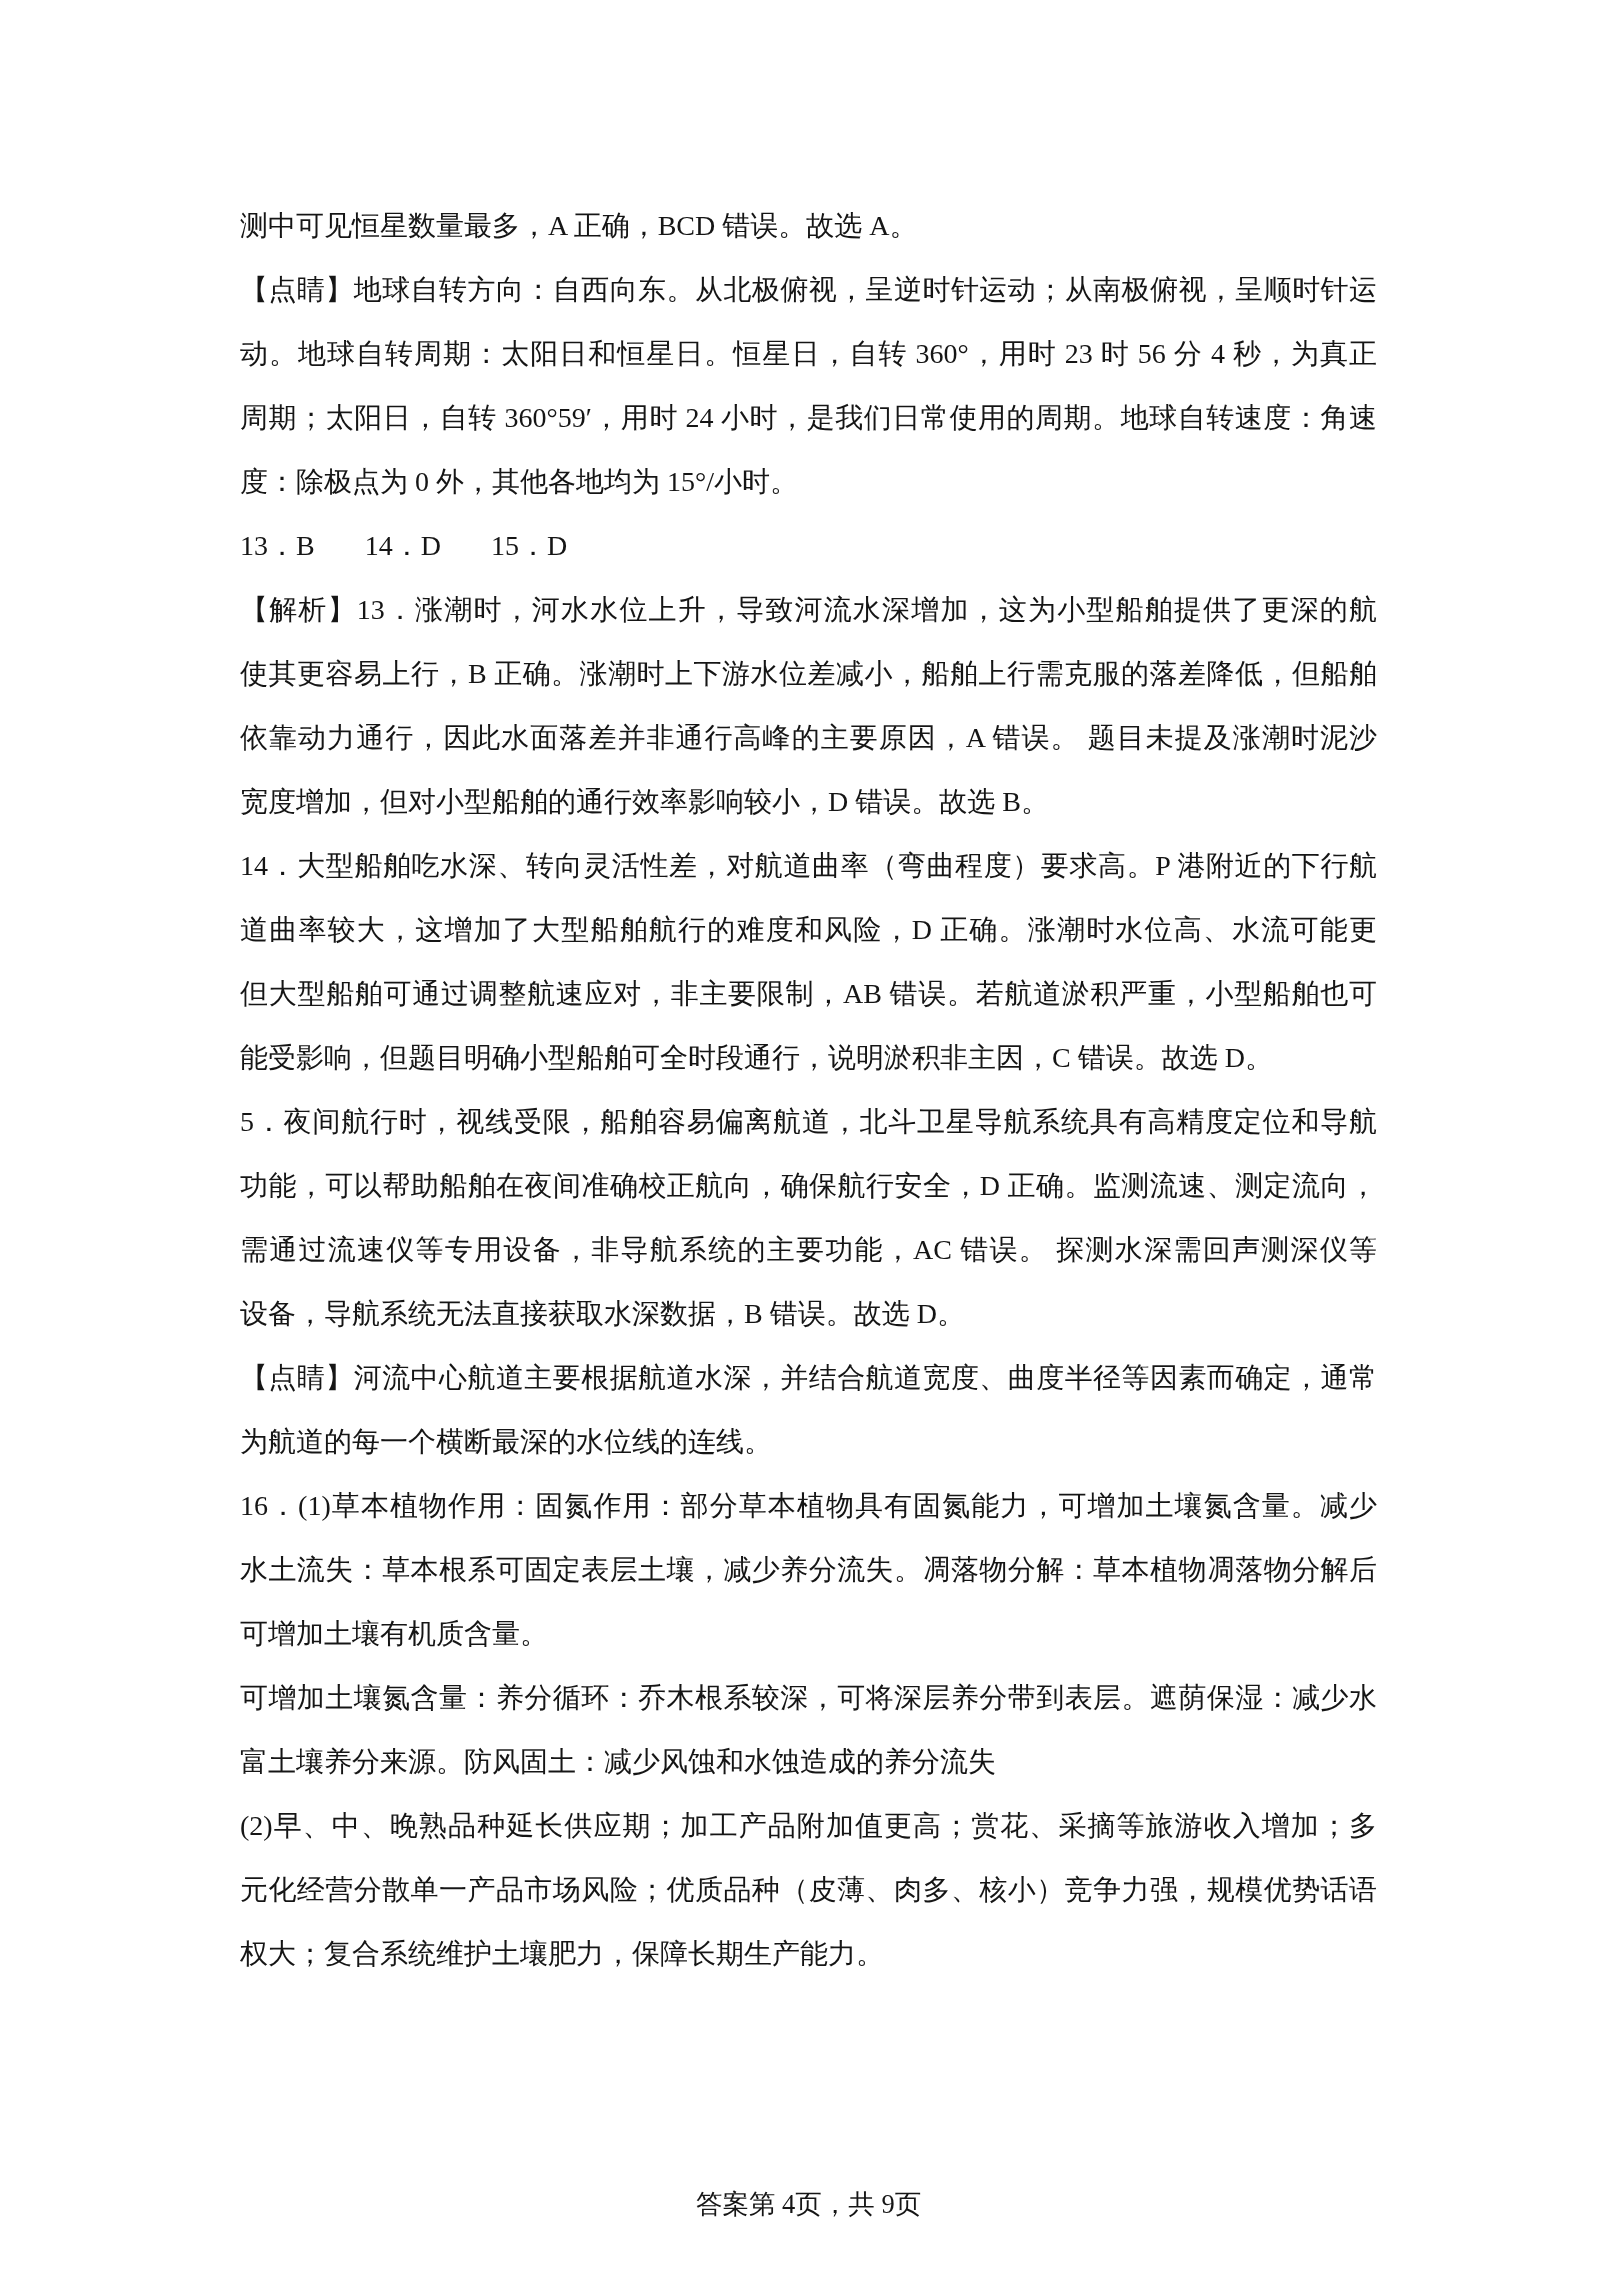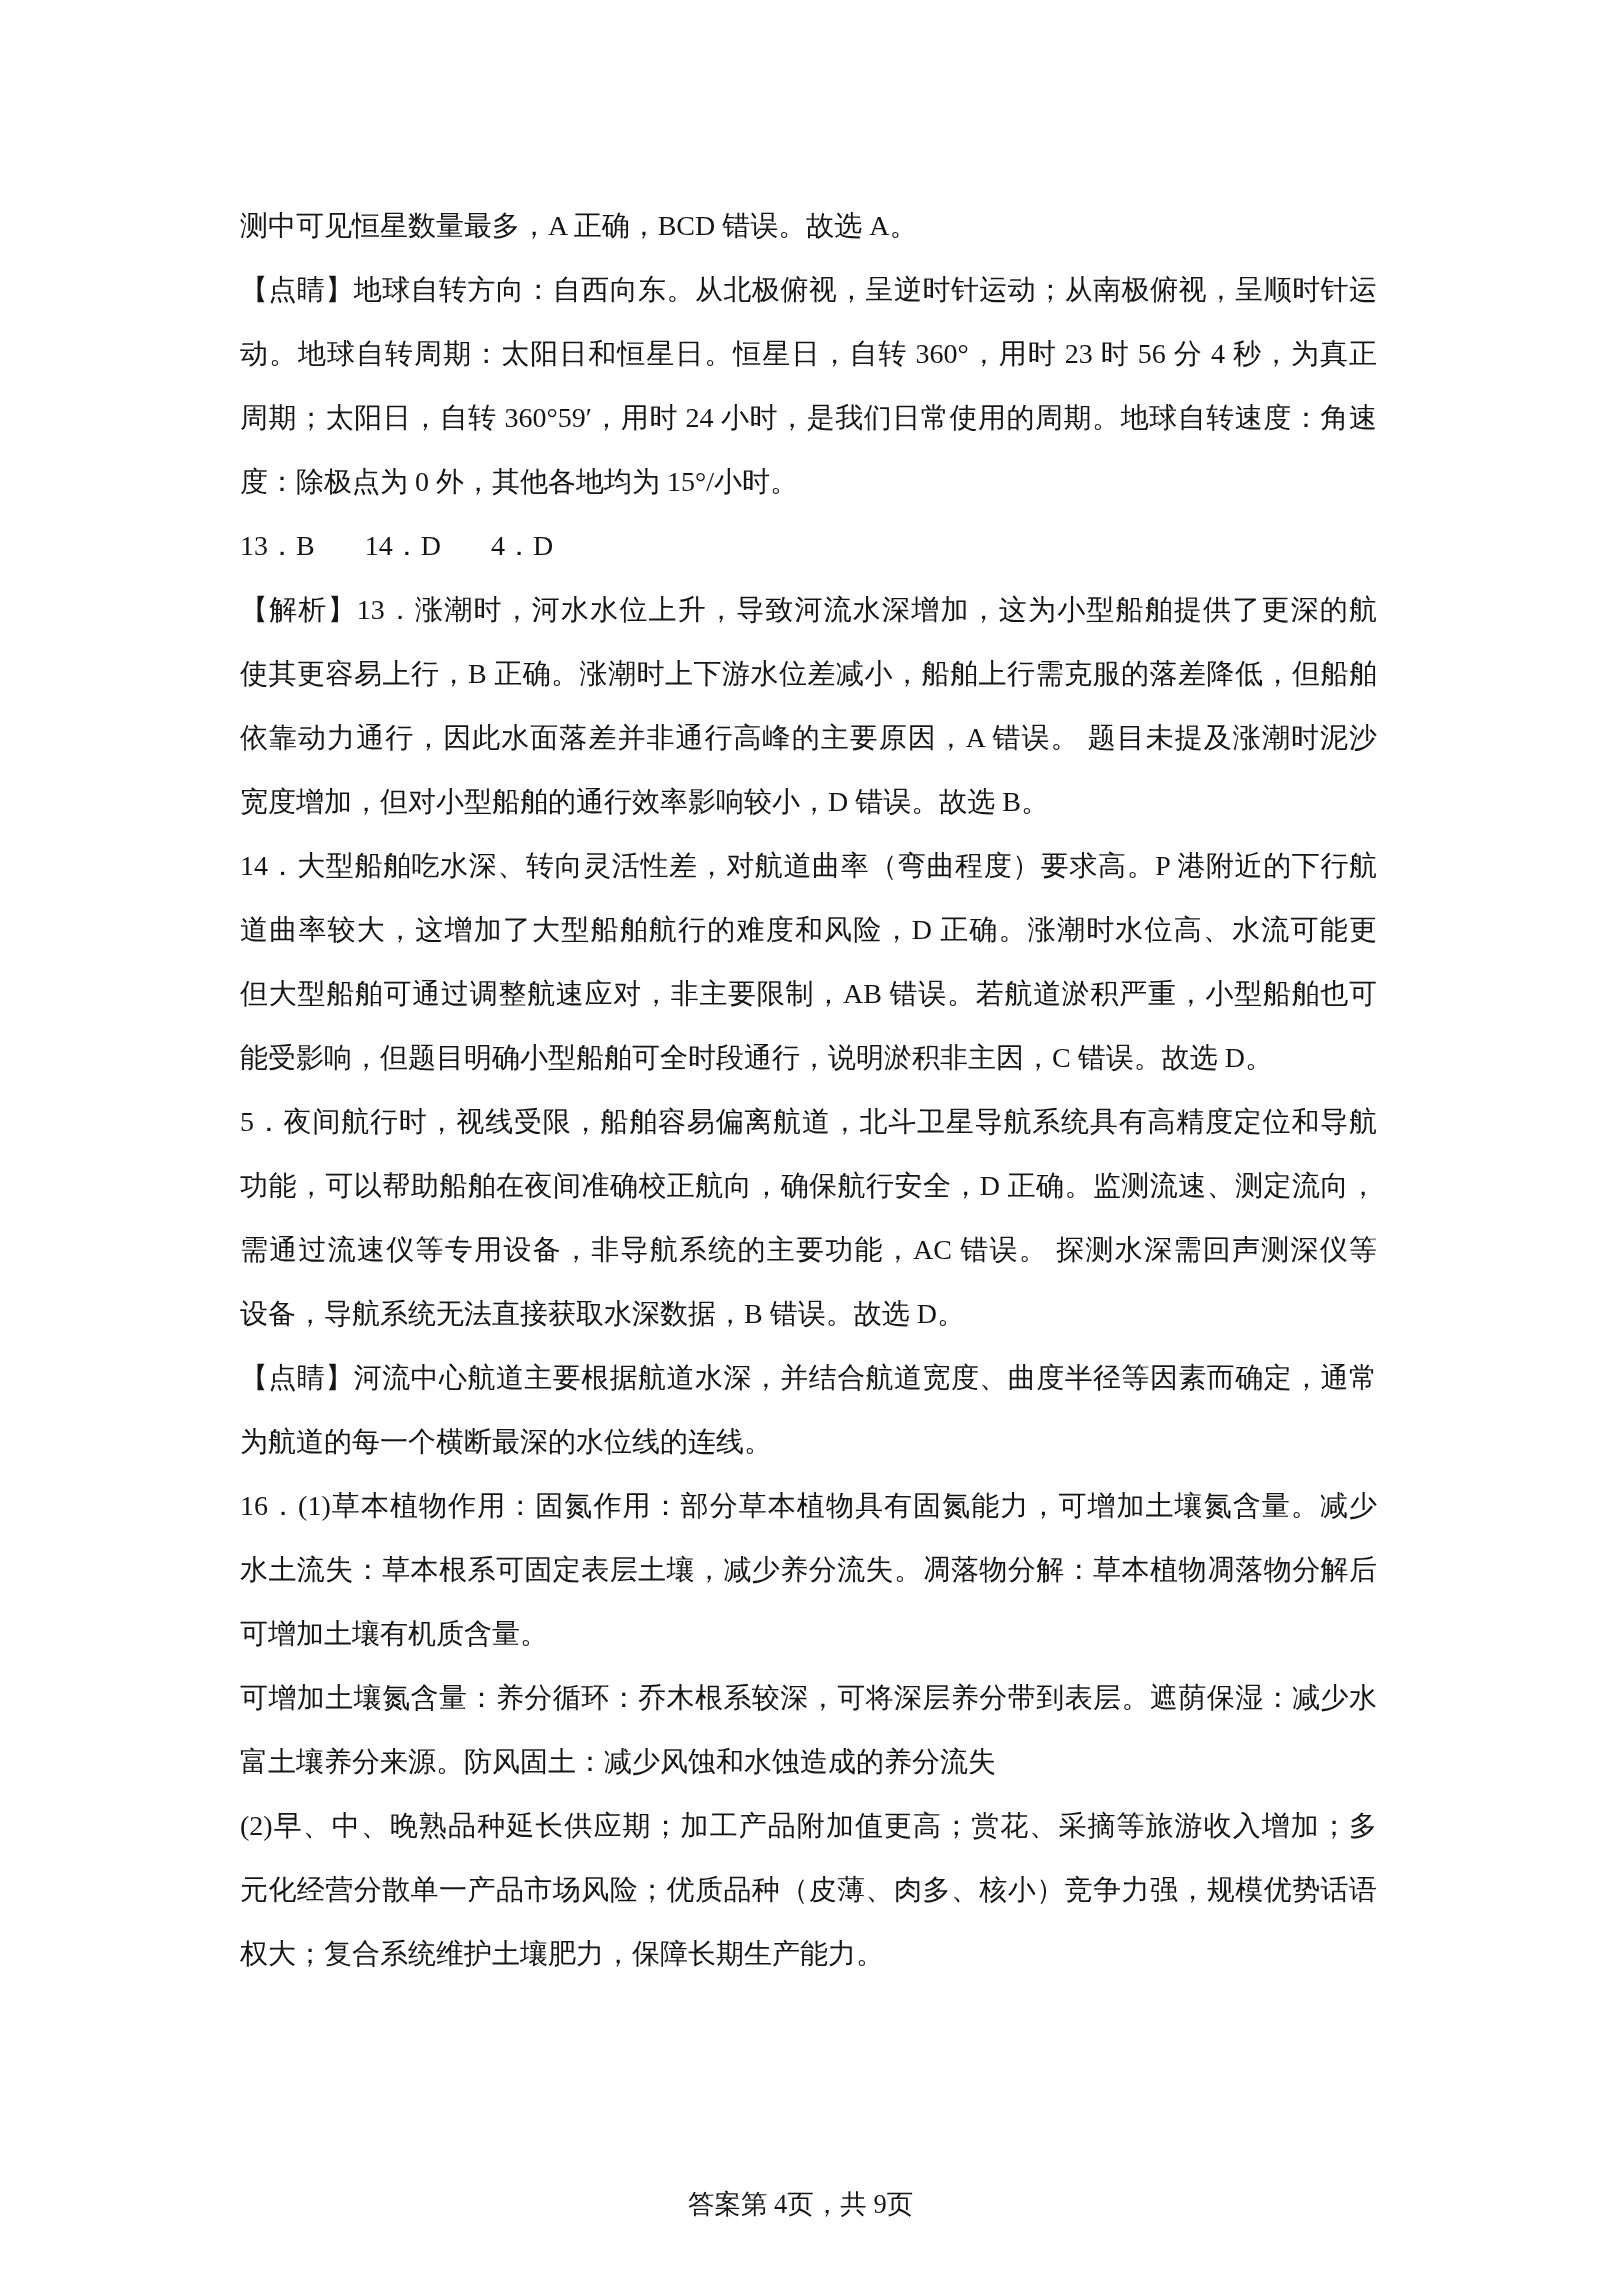--- a/index.html
+++ b/index.html
@@ -41,42 +41,42 @@
     flex-direction: row;
     column-gap: 50px;
     text-align: left;
   }
   .answer-item {
     display: inline-block;
   }
   .footer {
     position: absolute;
     top: 2180px;
-    left: 232px;
+    left: 240px;
     width: 1137px;
     height: 49px;
     line-height: 49px;
     font-size: 26.5px;
     text-align: center;
   }
 </style>
 </head>
 <body>
 
 <div class="page">
   <div class="content">
       <div class="line last">测中可见恒星数量最多，A 正确，BCD 错误。故选 A。</div>
       <div class="line">【点睛】地球自转方向：自西向东。从北极俯视，呈逆时针运动；从南极俯视，呈顺时针运</div>
       <div class="line">动。地球自转周期：太阳日和恒星日。恒星日，自转 360°，用时 23 时 56 分 4 秒，为真正</div>
       <div class="line">周期；太阳日，自转 360°59′，用时 24 小时，是我们日常使用的周期。地球自转速度：角速</div>
       <div class="line last">度：除极点为 0 外，其他各地均为 15°/小时。</div>
       <div class="line answers last">
         <span class="answer-item">13．B</span>
         <span class="answer-item">14．D</span>
-        <span class="answer-item">4．D</span>
+        <span class="answer-item">15．D</span>
       </div>
       <div class="line">【解析】13．涨潮时，河水水位上升，导致河流水深增加，这为小型船舶提供了更深的航道，</div>
       <div class="line">使其更容易上行，B 正确。涨潮时上下游水位差减小，船舶上行需克服的落差降低，但船舶</div>
       <div class="line">依靠动力通行，因此水面落差并非通行高峰的主要原因，A 错误。 题目未提及涨潮时泥沙</div>
       <div class="line last">宽度增加，但对小型船舶的通行效率影响较小，D 错误。故选 B。</div>
       <div class="line">14．大型船舶吃水深、转向灵活性差，对航道曲率（弯曲程度）要求高。P 港附近的下行航</div>
       <div class="line">道曲率较大，这增加了大型船舶航行的难度和风险，D 正确。涨潮时水位高、水流可能更急，</div>
       <div class="line">但大型船舶可通过调整航速应对，非主要限制，AB 错误。若航道淤积严重，小型船舶也可</div>
       <div class="line last">能受影响，但题目明确小型船舶可全时段通行，说明淤积非主因，C 错误。故选 D。</div>
       <div class="line">5．夜间航行时，视线受限，船舶容易偏离航道，北斗卫星导航系统具有高精度定位和导航</div>

